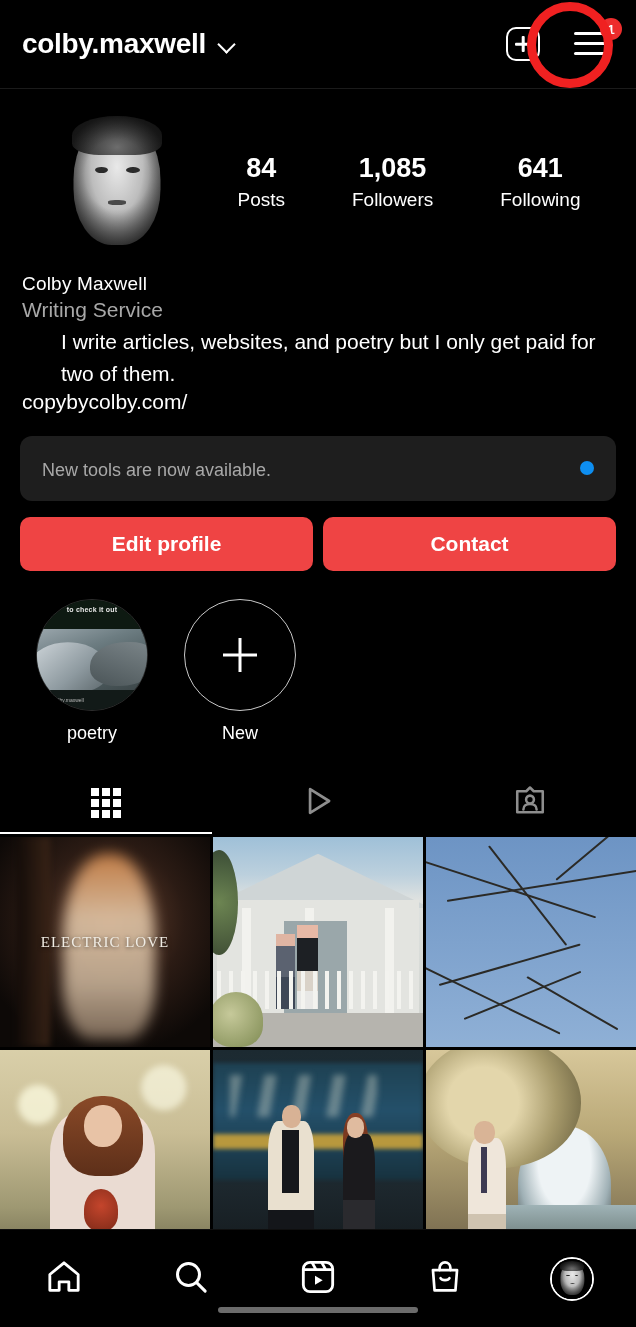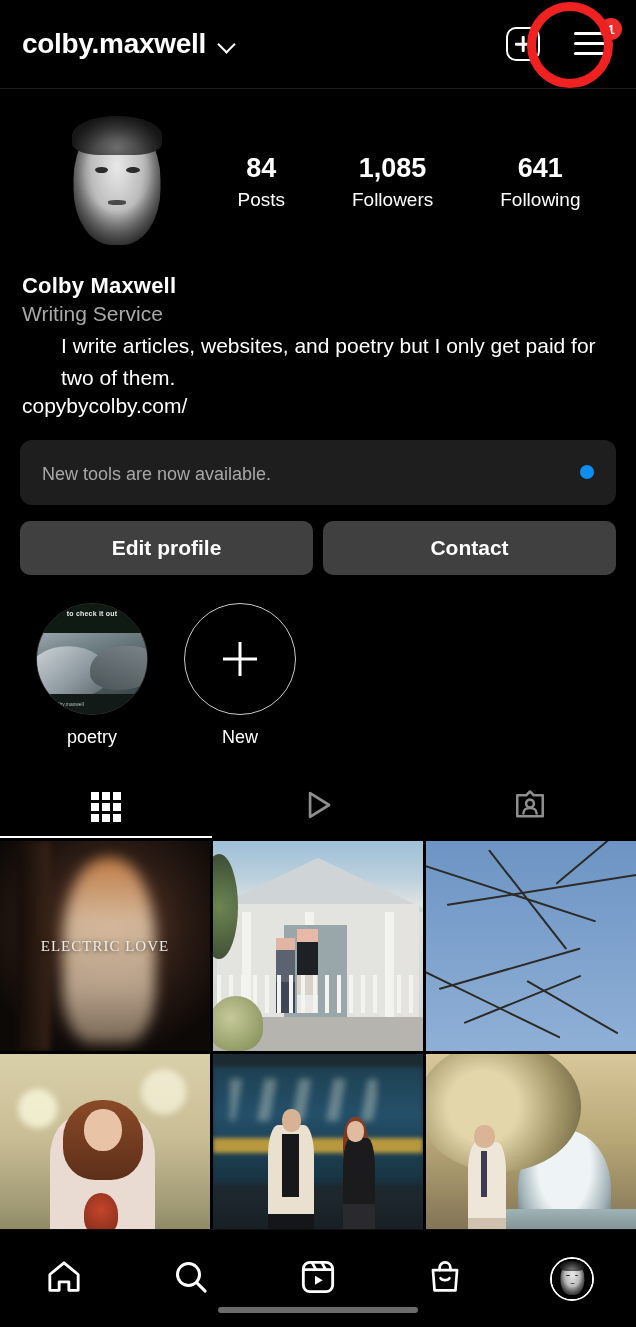--- a/index.html
+++ b/index.html
@@ -74,41 +74,41 @@
     background:#000;
     position:relative;
   }
   .stats { flex:1; display:flex; justify-content:space-around; padding-left:12px; }
   .stat { text-align:center; }
   .stat .num { font-size:27px; font-weight:700; line-height:1.15; }
   .stat .lbl { font-size:19px; font-weight:400; color:#fff; margin-top:4px; }
 
   
   .bio { padding:16px 22px 0 22px; }
-  .bio .name { font-size:22px; font-weight:700; letter-spacing:0.2px; }
+  .bio .name { font-size:19px; font-weight:400; letter-spacing:0.2px; }
   .bio .category { font-size:21px; color:#a8a8a8; margin-top:3px; }
   .bio .text { font-size:21px; line-height:1.5; margin-top:4px;margin-left:39px; }
   .bio .link { font-size:21px; margin-top:1px; color:#fff; }
 
   
   .dash {
     margin:22px 20px 0 20px;
     background:#1e1e1e; border-radius:12px;
     padding:18px 22px 20px 22px;
     display:flex; align-items:center;
   }
   .dash-txt { flex:1; }
   .dash-title { font-size:22px; font-weight:700; }
   .dash-sub { font-size:18px; color:#a8a8a8; margin-top:6px; }
   .bluedot { width:14px; height:14px; border-radius:50%; background:#0e8ef0; flex:none; }
 
   
   .actions { display:flex; gap:10px; padding:16px 20px 0 20px; }
   .abtn {
-    flex:1; height:54px; background:#404040; border-radius:10px;
+    flex:1; height:54px; background:#ef4444; border-radius:10px;
     display:flex; align-items:center; justify-content:center;
     font-size:21px; font-weight:700; color:#fff;
     border:none; font-family:inherit;
   }
 
   
   .highlights { display:flex; gap:32px; padding:28px 22px 0 34px; }
   .hl { width:116px; text-align:center; }
   .hl-circle {
     width:112px; height:112px; border-radius:50%;

